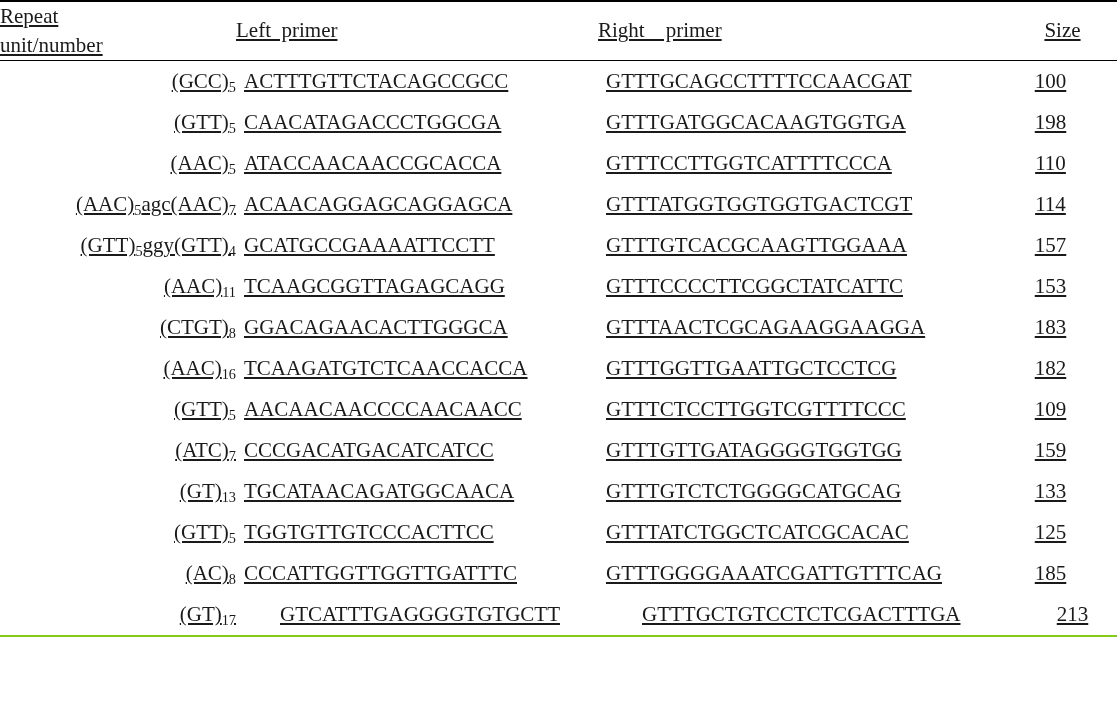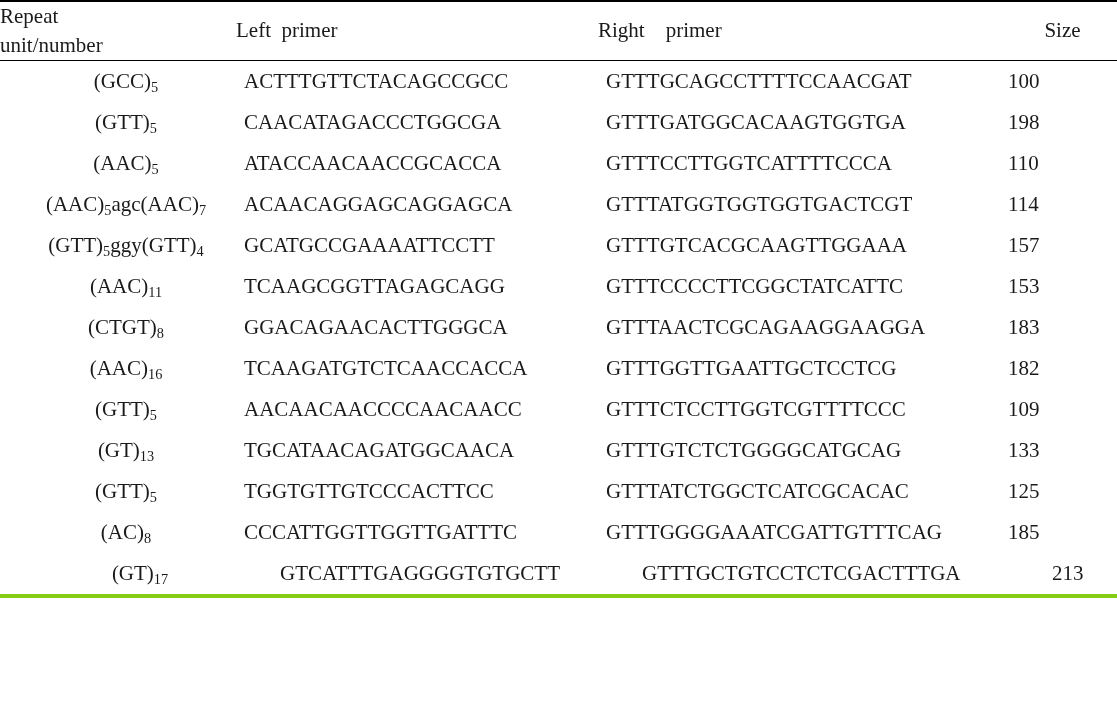--- a/index.html
+++ b/index.html
@@ -14,38 +14,39 @@
     font-family: "Liberation Serif", "DejaVu Serif", serif;
     color: #1a1a1a;
     overflow: hidden;
   }
 
   #table-wrap {
     position: relative;
     width: 1117px;
     height: 721px;
     box-sizing: border-box;
+    text-decoration: underline;
   }
 
   table.primer-table {
     width: 1117px;
     border-collapse: collapse;
     table-layout: fixed;
     font-size: 21px;
   }
 
   
   table.primer-table thead tr.head-row > th {
     border-top: 2px solid #000;
     border-bottom: 1.5px solid #000;
     padding: 0;
   }
 
   table.primer-table tbody tr:last-child > td {
-    border-bottom: 4px solid #84cc16;
+    border-bottom: 2px solid #84cc16;
     padding-left: 44px;
   }
 
   th, td {
     padding: 0;
     margin: 0;
     vertical-align: middle;
     font-weight: normal;
   }
 
@@ -75,36 +76,36 @@
   th.h-size {
     padding: 9px 24px 10px 0;
     vertical-align: middle;
   }
 
   .hdr-line { display: block; white-space: pre; }
   .hdr-inline { white-space: pre; }
 
   
   td.d-repeat {
+    text-align: right;
+    padding: 8px 0 8px 16px;
+    white-space: nowrap;
+  }
+  td.d-left {
+    text-align: left;
+    padding: 8px 0 8px 8px;
+    white-space: nowrap;
+  }
+  td.d-right {
+    text-align: left;
+    padding: 8px 0 8px 8px;
+    white-space: nowrap;
+  }
+  td.d-size {
     text-align: center;
-    padding: 8px 0 8px 16px;
-    white-space: nowrap;
-  }
-  td.d-left {
-    text-align: left;
-    padding: 8px 0 8px 8px;
-    white-space: nowrap;
-  }
-  td.d-right {
-    text-align: left;
-    padding: 8px 0 8px 8px;
-    white-space: nowrap;
-  }
-  td.d-size {
-    text-align: left;
     padding: 8px 24px 8px 0;
     white-space: nowrap;
     margin-top: 33px;
   }
 
   .unit sub {
     font-size: 0.68em;
     vertical-align: baseline;
     position: relative;
     bottom: -0.28em;
@@ -188,20 +189,26 @@
           <td class="d-right">GTTTGGTTGAATTGCTCCTCG</td>
           <td class="d-size">182</td>
         </tr>
         <tr>
           <td class="d-repeat"><span class="unit"><span>(GTT)</span><sub>5</sub></span></td>
           <td class="d-left">AACAACAACCCCAACAACC</td>
           <td class="d-right">GTTTCTCCTTGGTCGTTTTCCC</td>
           <td class="d-size">109</td>
         </tr>
         <tr>
+          <td class="d-repeat"><span class="unit"><span>(ATC)</span><sub>7</sub></span></td>
+          <td class="d-left">CCCGACATGACATCATCC</td>
+          <td class="d-right">GTTTGTTGATAGGGGTGGTGG</td>
+          <td class="d-size">159</td>
+        </tr>
+        <tr>
           <td class="d-repeat"><span class="unit"><span>(GT)</span><sub>13</sub></span></td>
           <td class="d-left">TGCATAACAGATGGCAACA</td>
           <td class="d-right">GTTTGTCTCTGGGGCATGCAG</td>
           <td class="d-size">133</td>
         </tr>
         <tr>
           <td class="d-repeat"><span class="unit"><span>(GTT)</span><sub>5</sub></span></td>
           <td class="d-left">TGGTGTTGTCCCACTTCC</td>
           <td class="d-right">GTTTATCTGGCTCATCGCACAC</td>
           <td class="d-size">125</td>

